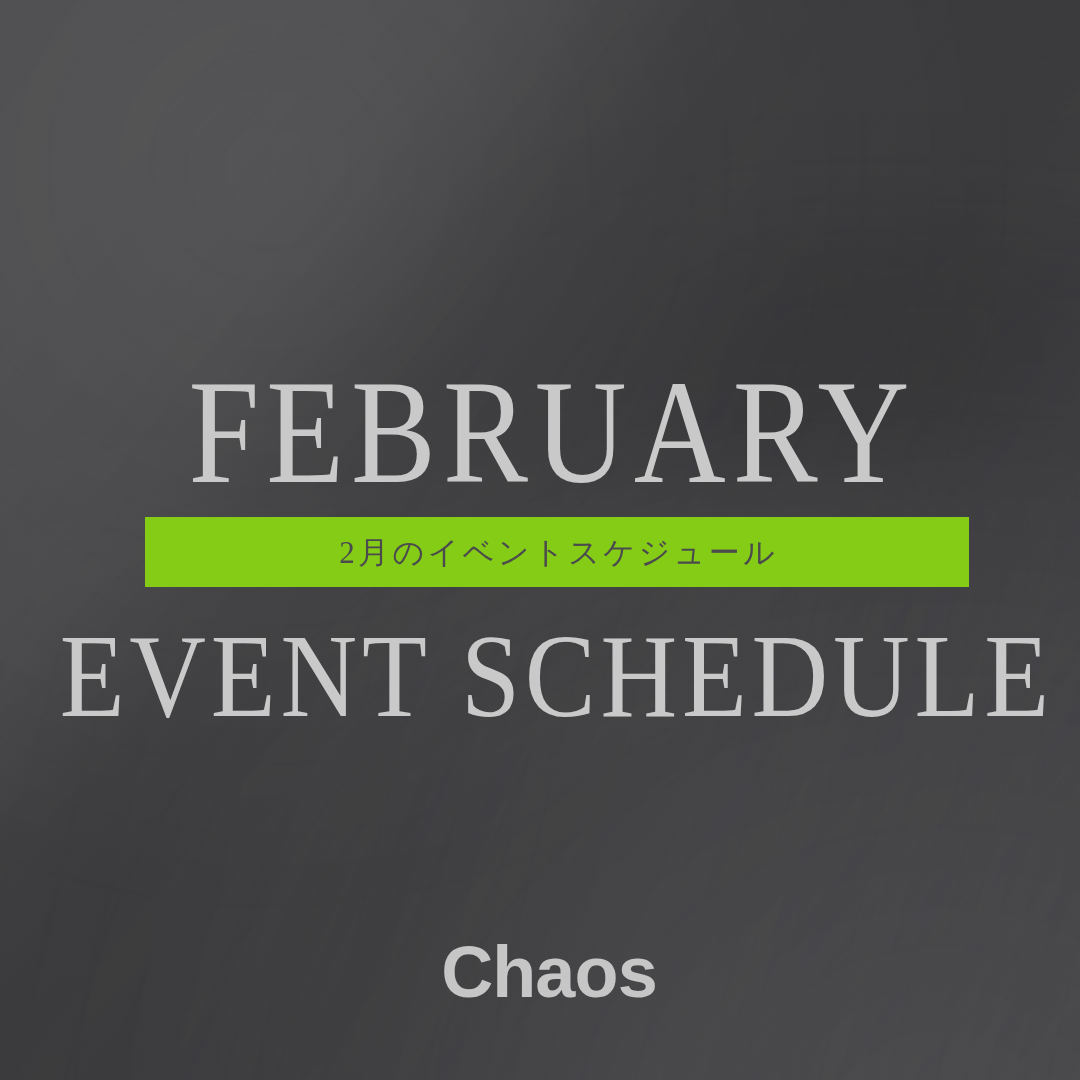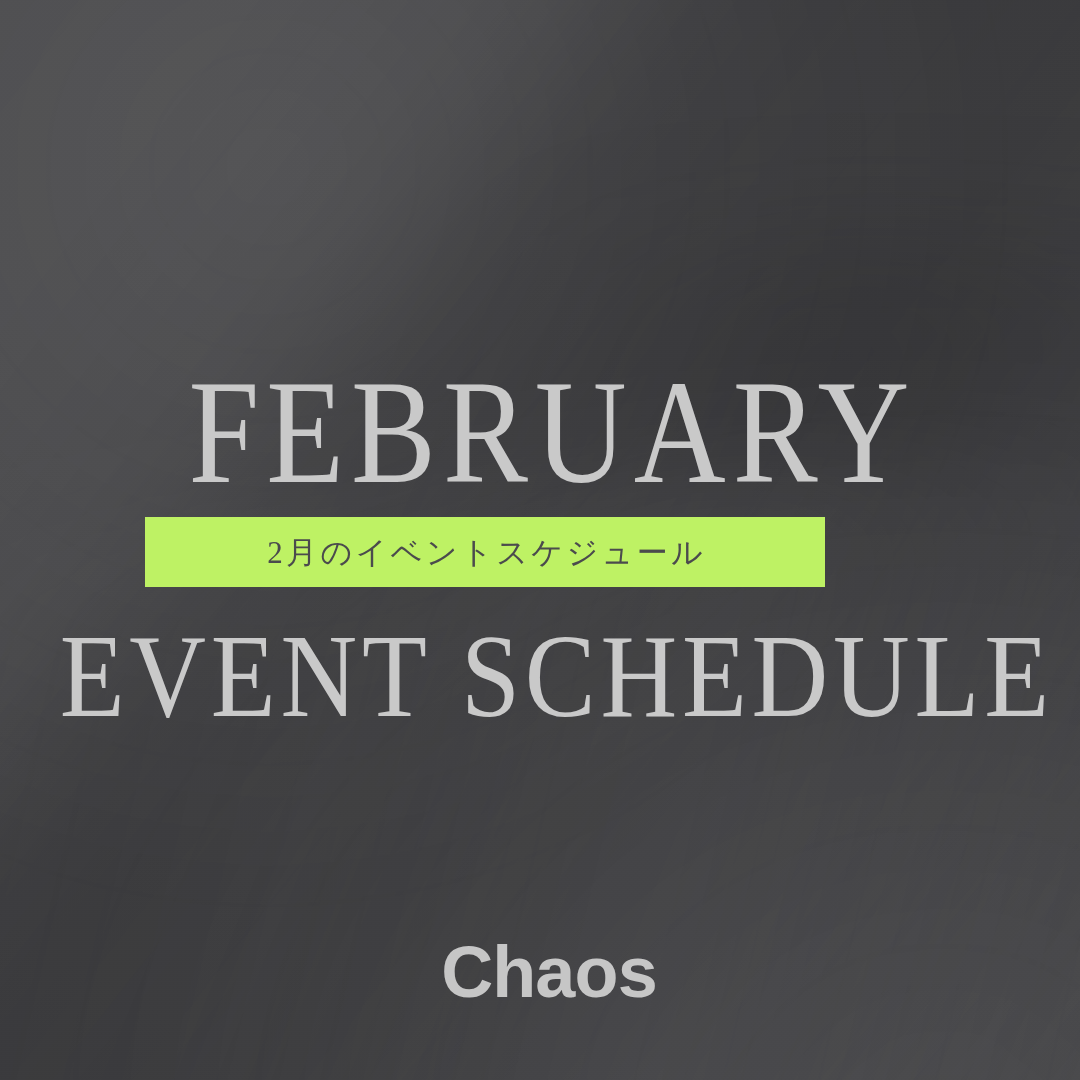--- a/index.html
+++ b/index.html
@@ -147,23 +147,23 @@
     letter-spacing: 0.045em;
     text-indent: 0.045em;
     transform: scaleX(0.90);
   }
 
   
   #subtitle-banner {
     position: absolute;
     left: 145px;
     top: 517px;
-    width: 680px;
+    width: 824px;
     height: 70px;
-    background: #bef264;
+    background: #84cc16;
     display: flex;
     align-items: center;
     justify-content: center;
   }
 
   #subtitle-text {
     color: #4b4b4d;
     font-family: "Liberation Serif", "DejaVu Serif", serif;
     font-size: 31px;
     letter-spacing: 0.11em;

